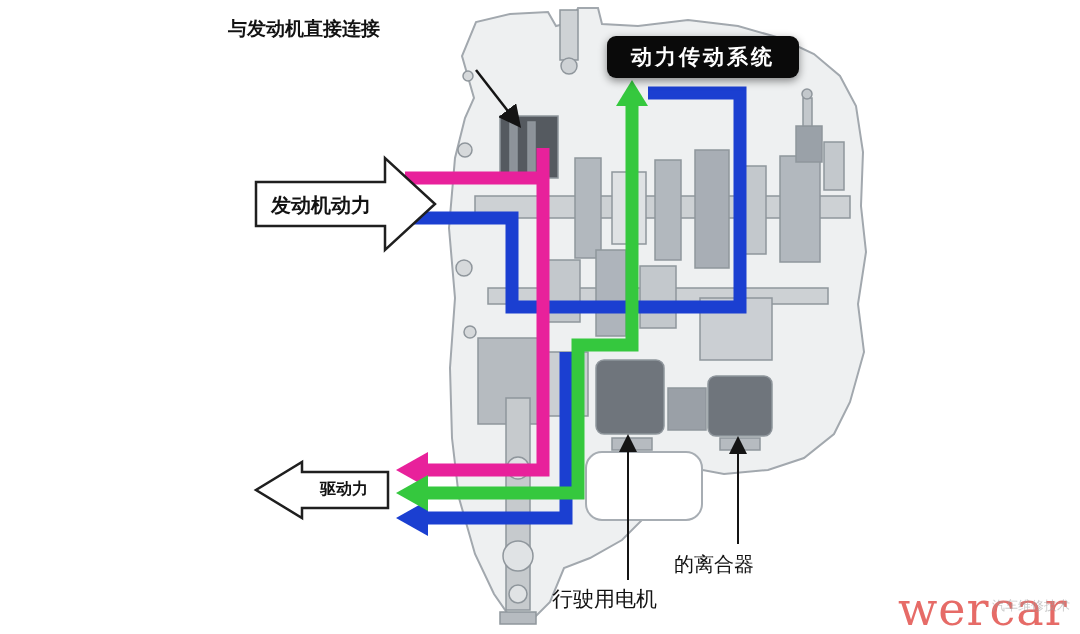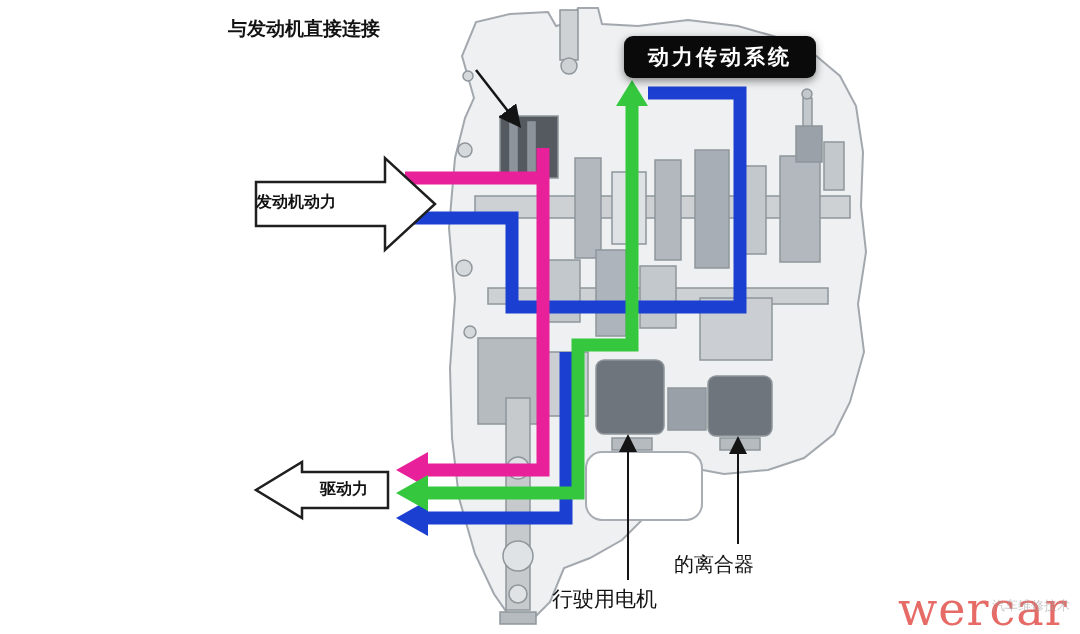--- a/index.html
+++ b/index.html
@@ -6,23 +6,23 @@
   .stage{
     position:relative;width:1080px;height:634px;background:#ffffff;
     overflow:hidden;font-family:"Liberation Sans", sans-serif;
   }
   .stage svg{position:absolute;left:0;top:0;z-index:1;}
   .lbl{position:absolute;z-index:2;color:#121212;}
   .clutch-note{left:228px;top:16px;font-size:19px;line-height:26px;font-weight:600;}
   .power-box{
     left:607px;top:36px;width:192px;height:42px;background:#0a0a0a;border-radius:9px;
     display:flex;align-items:center;justify-content:center;color:#ffffff;font-size:21px;
-    font-weight:600;letter-spacing:3px;box-shadow:0 3px 8px rgba(0,0,0,0.45);margin-left:17px;
+    font-weight:600;letter-spacing:3px;box-shadow:0 3px 8px rgba(0,0,0,0.45);
   }
-  .engine-power{left:256px;top:192px;width:130px;text-align:left;font-size:16px;font-weight:600;}
+  .engine-power{left:256px;top:192px;width:130px;text-align:center;font-size:20px;font-weight:600;}
   .drive-force{left:298px;top:479px;width:92px;text-align:center;font-size:16px;font-weight:600;}
   .drive-motor{left:552px;top:585px;font-size:21px;font-weight:500;}
   .gen-motor{left:674px;top:551px;font-size:20px;font-weight:500;}
   .wm-brand{
     left:898px;top:582px;z-index:3;font-family:"DejaVu Serif", serif;
     font-size:46px;font-weight:500;letter-spacing:1px;color:rgba(224,74,69,0.82);
   }
   .wm-sec{
     left:992px;top:598px;z-index:3;font-size:13px;line-height:15px;color:rgba(160,160,160,0.55);
     width:80px;

